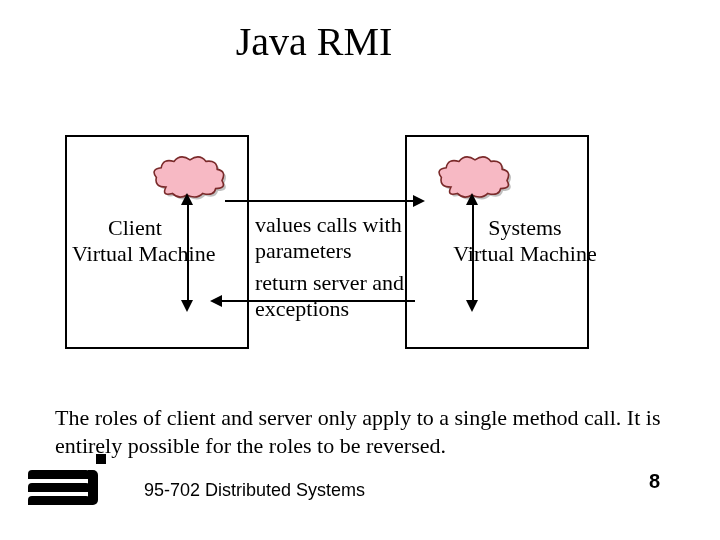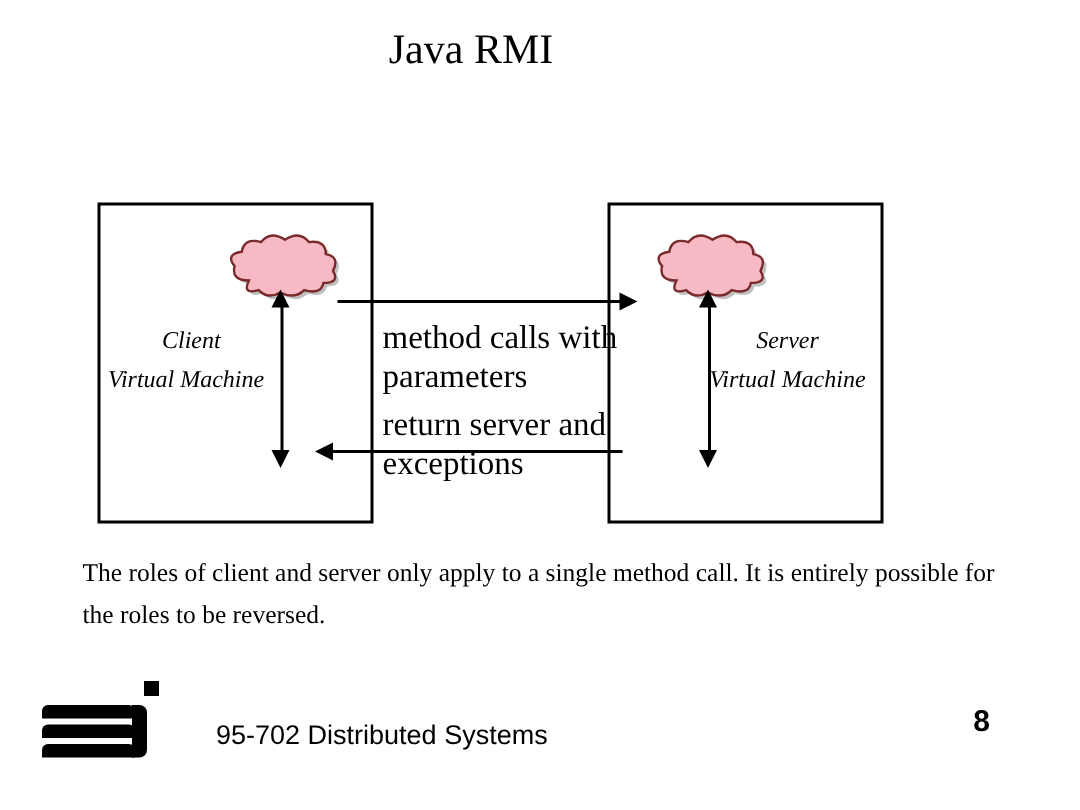--- a/index.html
+++ b/index.html
@@ -12,64 +12,63 @@
     color: #000;
     position: relative;
     overflow: hidden;
   }
   .title {
     position: absolute;
     top: 18px;
     left: 0;
     width: 628px;
     text-align: center;
-    font-size: 28px;
+    font-size: 40px;
   }
   .box {
     position: absolute;
     border: 2px solid #000;
     background: #fff;
   }
   .box-left  { left: 65px;  top: 135px; width: 180px; height: 210px; }
   .box-right { left: 405px; top: 135px; width: 180px; height: 210px; }
 
   .cloud {
     position: absolute;
     width: 80px;
     height: 48px;
   }
   .cloud svg { width: 100%; height: 100%; display: block; }
   .cloud-left  { left: 150px; top: 155px; }
   .cloud-right { left: 435px; top: 155px; }
 
   .label {
     position: absolute;
-    font-size: 16px;
+    font-size: 22px;
     line-height: 26px;
-    font-style: italic;
   }
   .label-left  { left: 72px;  top: 215px; width: 170px; }
   .label-right { left: 450px; top: 215px; width: 150px; text-align: center; }
 
   .mid-text {
     position: absolute;
     left: 255px;
     width: 160px;
     font-size: 22px;
     line-height: 26px;
   }
   .mid-top { top: 212px; }
   .mid-bot { top: 270px; }
 
   .caption {
     position: absolute;
     left: 55px;
-    top: 368px;
+    top: 404px;
     width: 630px;
-    font-size: 17px;
+    font-size: 22px;
     line-height: 28px;
   }
 
   .footer-text {
     position: absolute;
     left: 144px;
     top: 480px;
     font-family: Arial, Helvetica, sans-serif;
     font-size: 18px;
   }
@@ -164,25 +163,25 @@
   <div class="arrow-line" style="left:472px; top:203px; width:2px; height:100px;"></div>
   <div class="arrow-head ah-up" style="left:466px; top:193px;"></div>
   <div class="arrow-head ah-down" style="left:466px; top:300px;"></div>
 </div>
 
 <div class="label label-left">
   <span style="display:block; padding-left:36px;">Client</span>
   <span style="display:block;">Virtual Machine</span>
 </div>
 <div class="label label-right">
-  <span style="display:block;">Server</span>
+  <span style="display:block;">Systems</span>
   <span style="display:block;">Virtual Machine</span>
 </div>
 
-<div class="mid-text mid-top">method calls with parameters</div>
+<div class="mid-text mid-top">values calls with parameters</div>
 <div class="mid-text mid-bot">return server and exceptions</div>
 
 <div>
   <div class="arrow-line" style="left:225px; top:200px; width:190px; height:2px;"></div>
   <div class="arrow-head ah-right" style="left:413px; top:195px;"></div>
 </div>
 
 <div>
   <div class="arrow-line" style="left:220px; top:300px; width:195px; height:2px;"></div>
   <div class="arrow-head ah-left" style="left:210px; top:295px;"></div>

